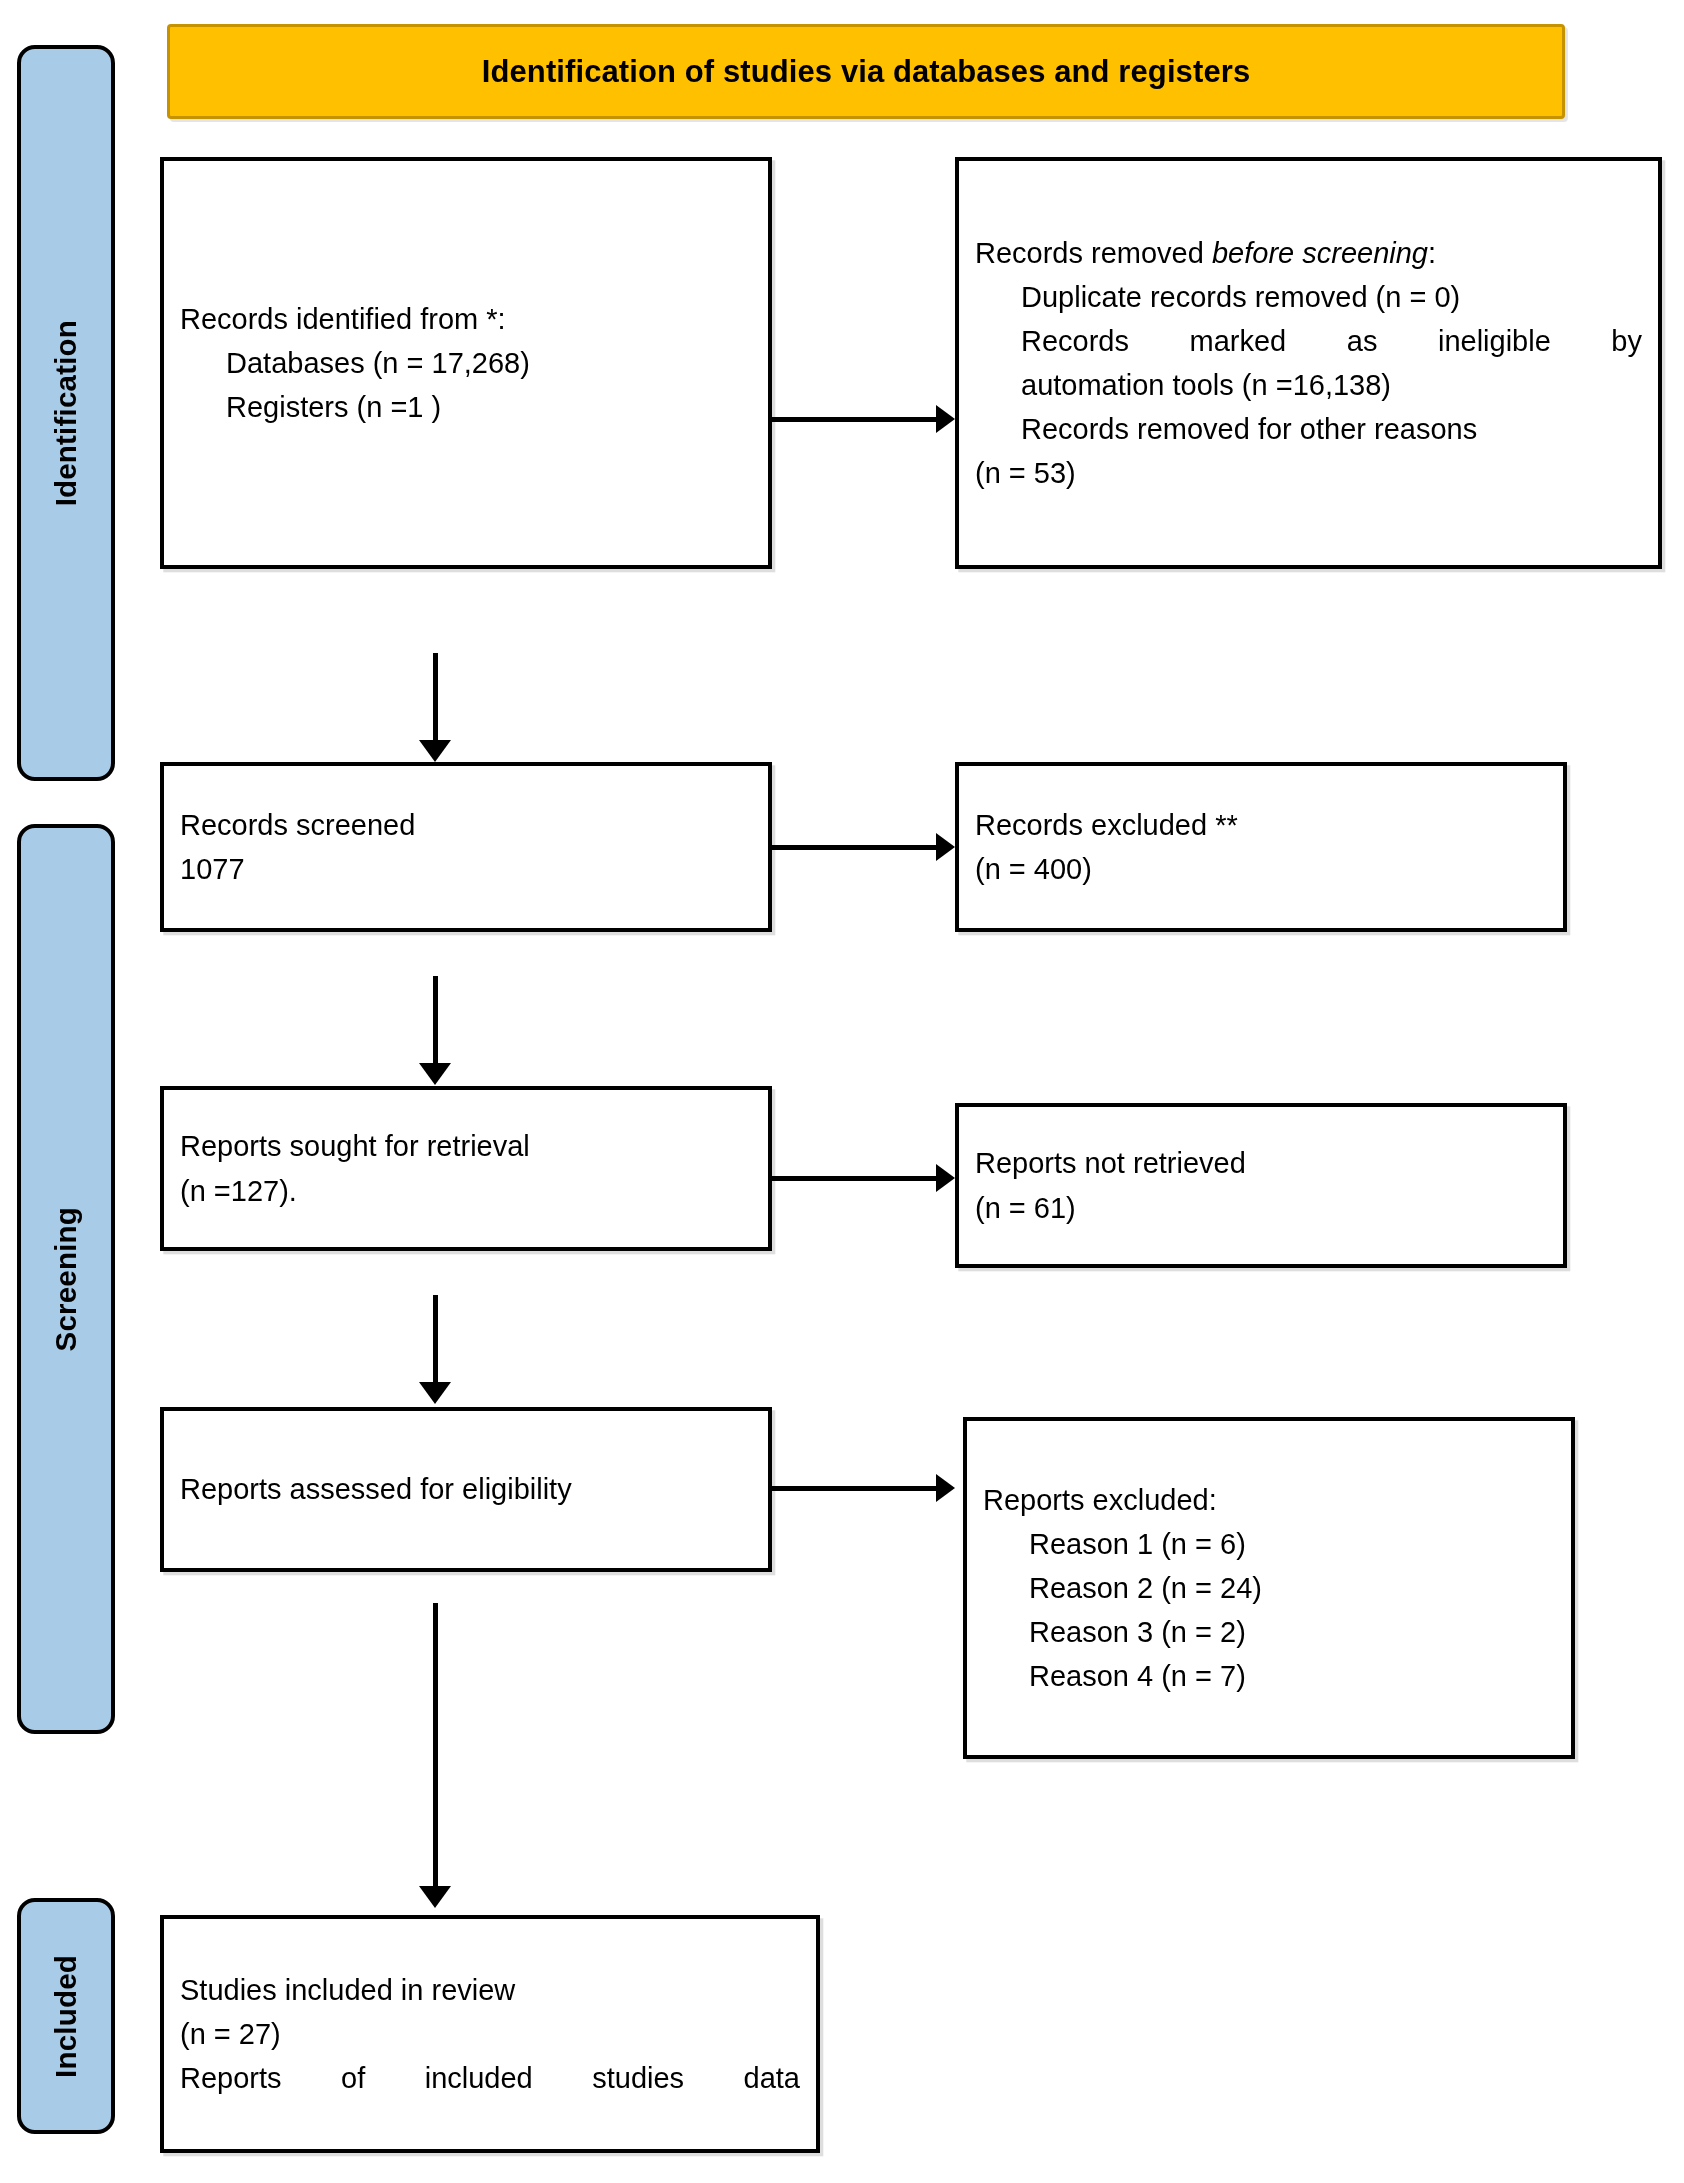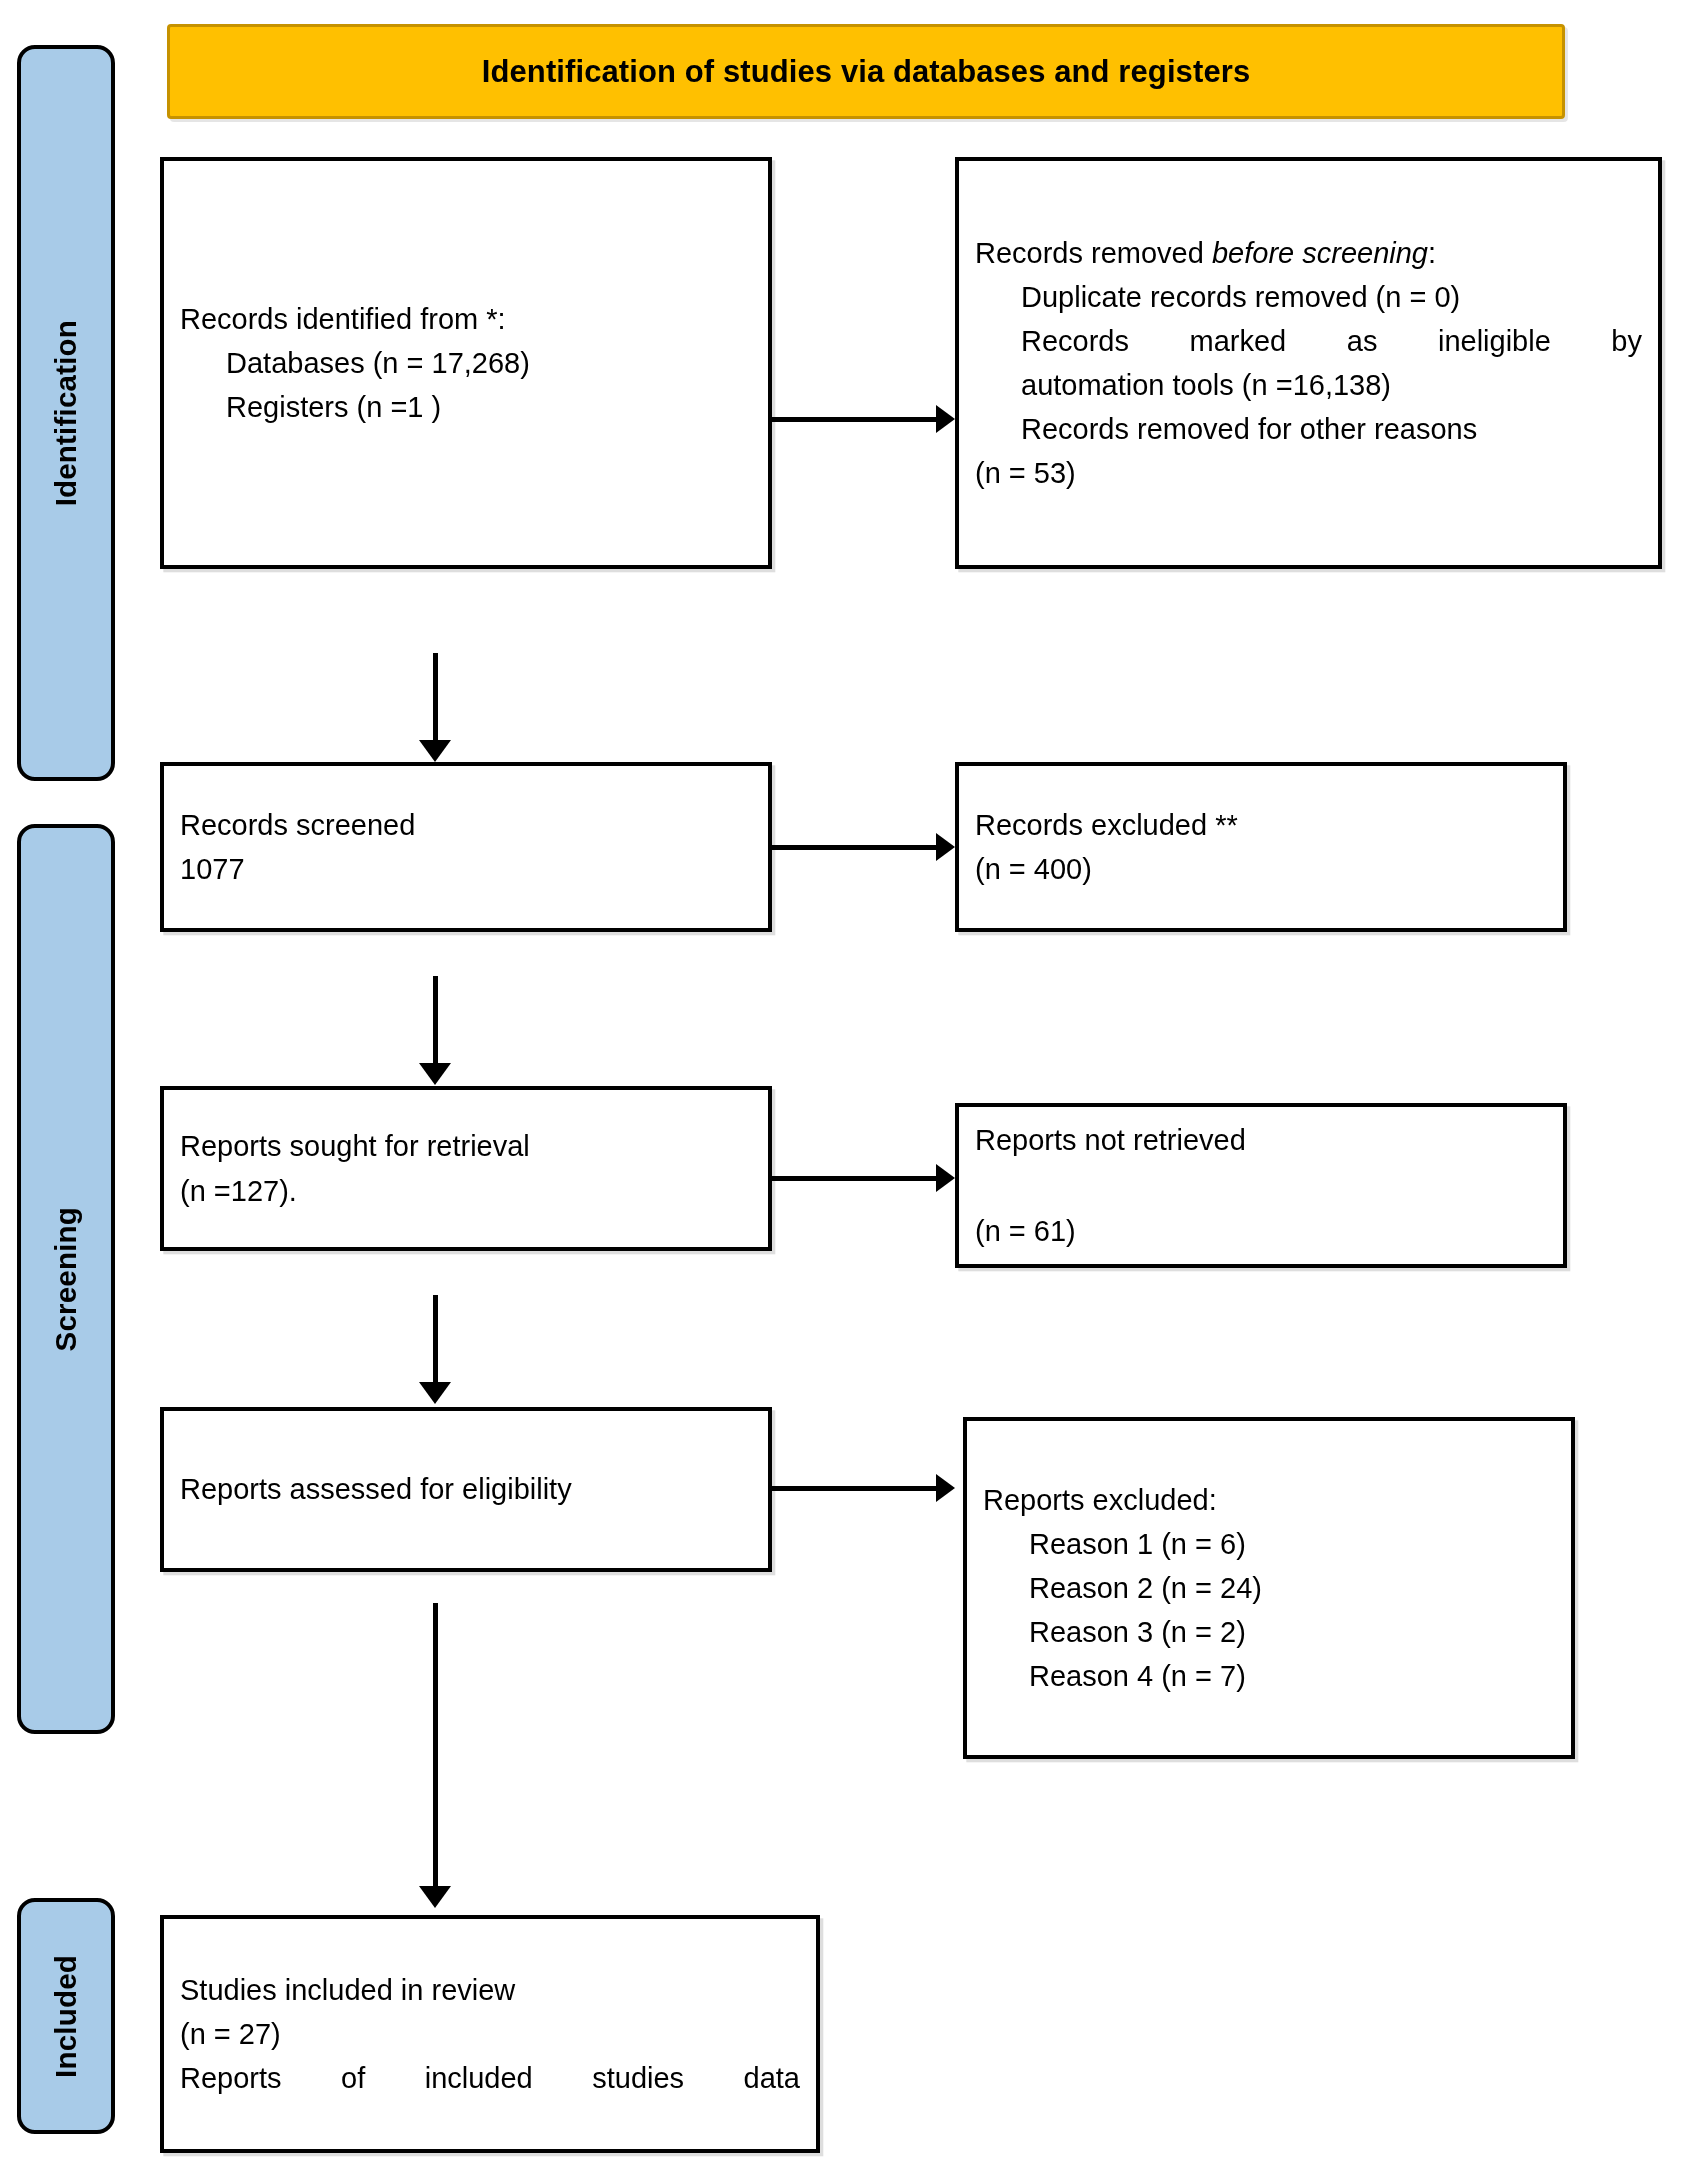--- a/index.html
+++ b/index.html
@@ -94,21 +94,21 @@
     text-align-last: justify;
   }
   .flow-box .line .em { font-style: italic; }
 
   
   #box-identified      { left: 160px;  top: 157px;  width: 612px; height: 412px; }
   #box-removed         { left: 955px; top: 157px;  width: 707px; height: 412px; }
   #box-screened        { left: 160px;  top: 762px; width: 612px; height: 170px; }
   #box-excluded        { left: 955px; top: 762px; width: 612px; height: 170px; }
   #box-sought          { left: 160px;  top: 1086px; width: 612px; height: 165px; }
-  #box-not-retrieved   { left: 955px; top: 1103px; width: 612px; height: 165px; justify-content: space-between; }
+  #box-not-retrieved   { left: 955px; top: 1103px; width: 612px; height: 165px; }
   #box-assessed        { left: 160px;  top: 1407px; width: 612px; height: 165px; }
   #box-reports-excluded{ left: 963px; top: 1417px; width: 612px; height: 342px; }
   #box-included        { left: 160px;  top: 1915px; width: 660px; height: 238px; }
 
   
   .arrow-h {
     position: absolute;
     height: 4.8px;
     background: #000000;
   }

